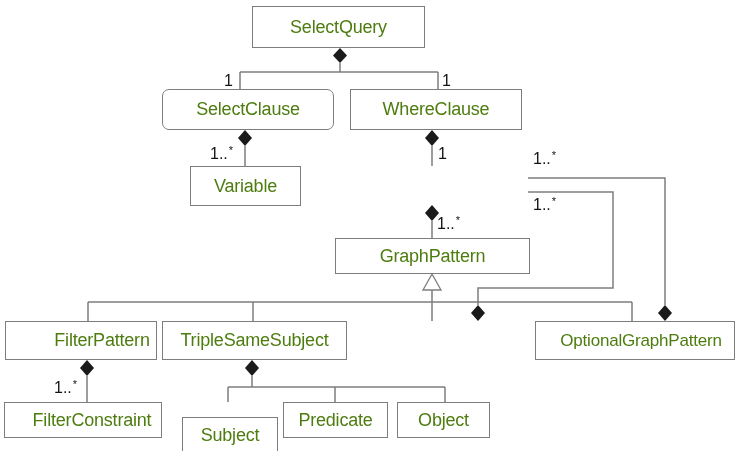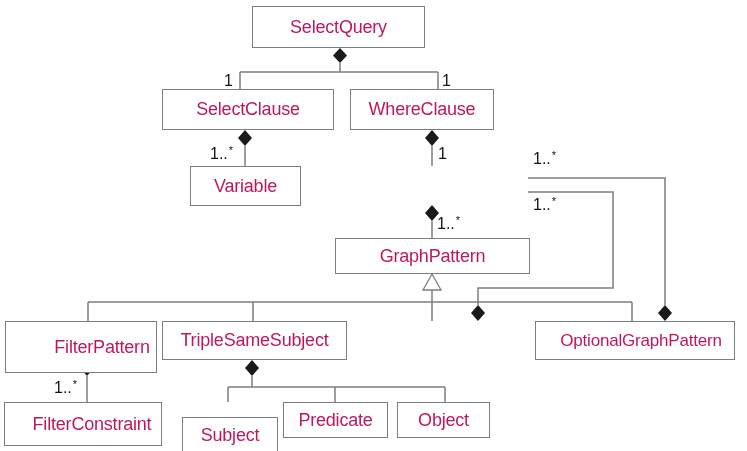--- a/index.html
+++ b/index.html
@@ -18,21 +18,21 @@
   .uml-class {
     position: absolute;
     box-sizing: border-box;
     background: #ffffff;
     border: 1.5px solid #7d7d7d;
     display: flex;
     align-items: center;
     justify-content: center;
     font-size: 18px;
     letter-spacing: -0.2px;
-    color: #be185d;
+    color: #4d7c0f;
     white-space: nowrap;
   }
   .mult {
     position: absolute;
     font-size: 16px;
     color: #141414;
     white-space: nowrap;
   }
   .mult .star {
     font-size: 11px;
@@ -74,42 +74,42 @@
     <polygon points="432,205 439,213 432,221 425,213" fill="#1a1a1a"></polygon>
     <polygon points="478,305 485,313 478,321 471,313" fill="#1a1a1a"></polygon>
     <polygon points="665,305 672,313 665,321 658,313" fill="#1a1a1a"></polygon>
     <polygon points="87,360 94,368 87,376 80,368" fill="#1a1a1a"></polygon>
     <polygon points="252,360 259,368 252,376 245,368" fill="#1a1a1a"></polygon>
   </svg>
 
   <div class="uml-class" style="left:252px; top:6px;  width:173px; height:42px;">
     <span>SelectQuery</span>
   </div>
-  <div class="uml-class" style="left:162px; top:89px; width:172px; height:41px;">
+  <div class="uml-class" style="left:162px; top:89px; width:172px; height:41px;border-radius:7px;">
     <span>SelectClause</span>
   </div>
-  <div class="uml-class" style="left:350px; top:89px; width:144px; height:41px;">
+  <div class="uml-class" style="left:350px; top:89px; width:172px; height:41px;">
     <span>WhereClause</span>
   </div>
   <div class="uml-class" style="left:190px; top:166px; width:111px; height:40px;">
     <span>Variable</span>
   </div>
   <div class="uml-class" style="left:335px; top:238px; width:195px; height:36px;text-align:center;">
     <span>GraphPattern</span>
   </div>
-  <div class="uml-class" style="left:5px; top:321px; width:152px; height:52px;padding-left:42px;">
+  <div class="uml-class" style="left:5px; top:321px; width:152px; height:39px;padding-left:42px;">
     <span>FilterPattern</span>
   </div>
   <div class="uml-class" style="left:162px; top:321px; width:185px; height:39px;">
     <span>TripleSameSubject</span>
   </div>
   <div class="uml-class" style="left:535px; top:321px; width:200px; height:39px; font-size:17px;padding-left:12px;">
     <span>OptionalGraphPattern</span>
   </div>
-  <div class="uml-class" style="left:4px; top:402px; width:158px; height:44px;padding-left:18px;">
+  <div class="uml-class" style="left:4px; top:402px; width:158px; height:36px;padding-left:18px;">
     <span>FilterConstraint</span>
   </div>
   <div class="uml-class" style="left:182px; top:402px; width:96px; height:36px;margin-top:15px;">
     <span>Subject</span>
   </div>
   <div class="uml-class" style="left:283px; top:402px; width:105px; height:36px;">
     <span>Predicate</span>
   </div>
   <div class="uml-class" style="left:397px; top:402px; width:93px; height:36px;">
     <span>Object</span>

